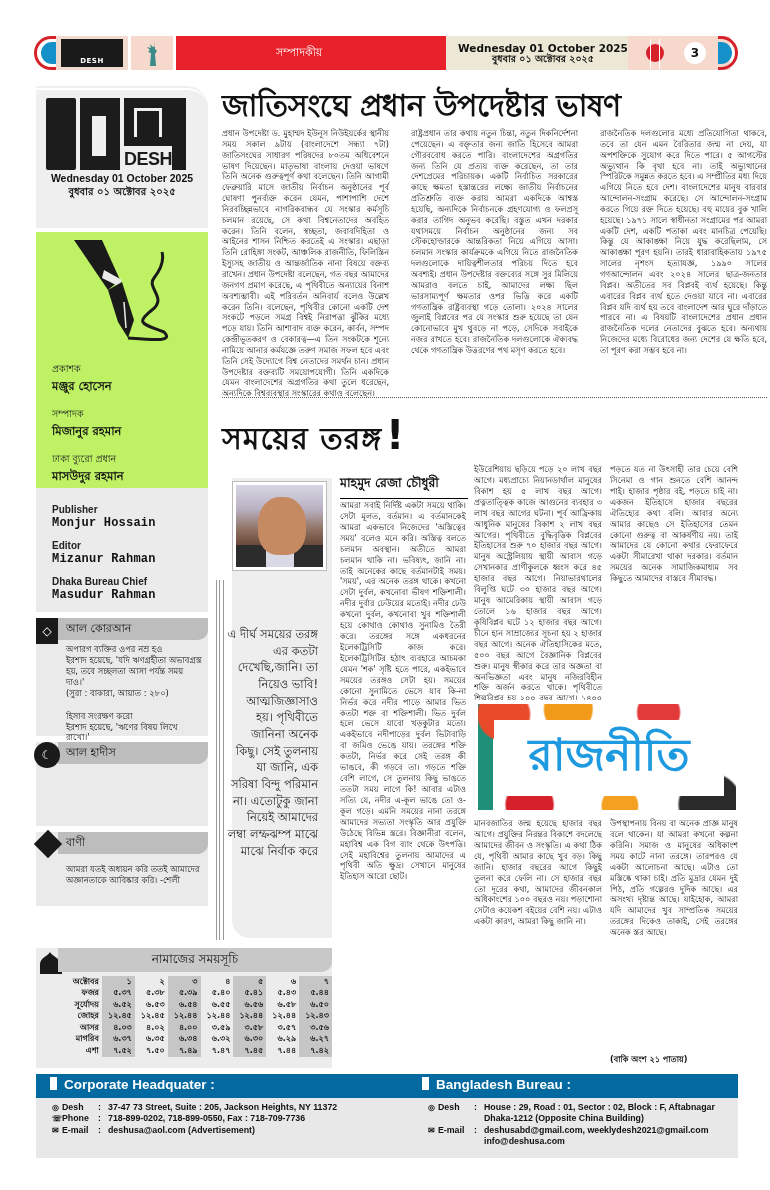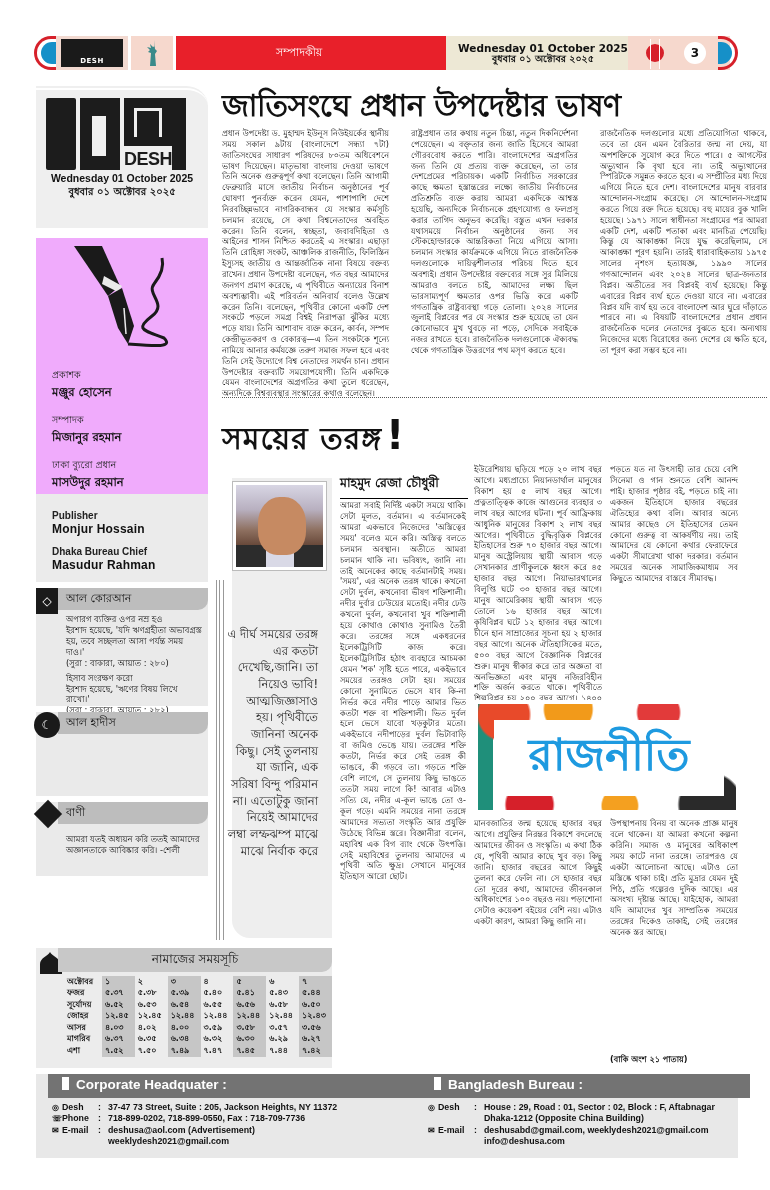--- a/index.html
+++ b/index.html
@@ -31,45 +31,45 @@
   .masthead-logo { margin: 8px auto 0 10px; width: 140px; height: 72px; position: relative; }
   .masthead-logo .p1 { position: absolute; left: 0; top: 0; width: 30px; height: 72px; background: #1c1c1c; border-radius: 2px; }
   .masthead-logo .p2 { position: absolute; left: 34px; top: 0; width: 40px; height: 72px; background: #1c1c1c; }
   .masthead-logo .p2::after { content: ""; position: absolute; left: 12px; top: 18px; width: 14px; height: 40px; background: #efefef; }
   .masthead-logo .p3 { position: absolute; left: 78px; top: 0; width: 62px; height: 48px; background: #1c1c1c; }
   .masthead-logo .p3::after { content: ""; position: absolute; left: 10px; top: 10px; width: 22px; height: 26px; border: 3px solid #efefef; border-bottom: none; }
   .masthead-logo .desh { position: absolute; left: 78px; top: 50px; width: 46px; font-family: "Liberation Sans", sans-serif; font-weight: bold; font-size: 18px; letter-spacing: -.5px; color: #1c1c1c; line-height: 22px; }
   .masthead-logo .p4 { position: absolute; left: 126px; top: 40px; width: 14px; height: 32px; background: #1c1c1c; }
   .masthead .date-en { text-align: center; font-weight: bold; font-size: 10.5px; margin-top: 2px; font-family: "Liberation Sans", sans-serif; }
   .masthead .date-bn { text-align: center; font-weight: bold; font-size: 10px; }
-  .pen-panel { background: #f0abfc; height: 256px; margin-top: 10px; position: relative; padding: 120px 0 0 16px; }
+  .pen-panel { background: #bef264; height: 256px; margin-top: 4px; position: relative; padding: 120px 0 0 16px; }
   .pen-panel svg { position: absolute; left: 28px; top: 8px; }
   .credit { margin-top: 10px; }
   .credit .lbl { font-size: 9.5px; color: #222; }
   .credit .name { font-size: 11.5px; font-weight: bold; margin-top: 1px; }
   .credit-en .lbl { font-family: "Liberation Sans", sans-serif; font-weight: bold; font-size: 10px; }
-  .credit-en .name { font-family: Liberation Sans, sans-serif; font-weight: 900; font-size: 12px; letter-spacing: .2px; }
+  .credit-en .name { font-family: Liberation Mono, monospace; font-weight: 900; font-size: 12px; letter-spacing: .2px; }
 
   .box { background: #eaeaea; position: relative; margin-top: 6px; }
   .box-head { height: 22px; background: #bdbdbd; border-radius: 0 0 10px 0; margin-left: 22px; font-size: 11px; display: flex; align-items: center; padding-left: 8px; }
   .box-icon { position: absolute; left: 0; top: 0; width: 22px; height: 26px; background: #1a1a1a; color: #fff; font-size: 12px; display: flex; align-items: center; justify-content: center; }
   .box-body { padding: 4px 6px 6px 30px; font-size: 8.4px; line-height: 1.3; }
-  .box-body p + p { margin-top: 4px; }
+  .box-body p + p { margin-top: 12px; }
   .quran { height: 118px; }
   .hadith { height: 84px; }
   .hadith .box-icon { border-radius: 50%; width: 26px; height: 26px; left: -2px; background: #1a1a1a; }
   .bani { height: 74px; }
   .bani .box-icon { transform: rotate(45deg); width: 20px; height: 20px; left: 2px; top: 2px; }
 
   
   .prayer { position: absolute; left: 36px; top: 948px; width: 296px; height: 120px; background: #ececec; }
   .prayer-head { position: absolute; left: 22px; top: 0; right: 0; height: 24px; background: #c8c8c8; border-radius: 0 0 10px 0; font-size: 12px; display: flex; align-items: center; justify-content: center; }
   .mosque { position: absolute; left: 2px; top: 2px; width: 26px; height: 24px; }
   .prayer table { position: absolute; left: 28px; top: 28px; border-collapse: collapse; font-size: 8px; font-weight: bold; line-height: 1.05; }
-  .prayer td { padding: 0 3px; height: 11.5px; }
+  .prayer td { padding: 0 3px; height: 11.5px; text-align: right; }
   .prayer td.lbl { width: 42px; font-weight: bold; }
   .prayer td.shade { background: #c6c6c6; }
   .prayer td.num { width: 35px; }
 
   
   .headline { position: absolute; left: 222px; top: 84px; width: 545px; font-size: 30px; font-weight: bold; letter-spacing: -.5px; text-align: left; line-height: 44px; }
   .cols { position: absolute; left: 222px; top: 128px; width: 545px; display: flex; gap: 22px; }
   .col { flex: 1; font-size: 8.1px; line-height: 1.34; text-align: justify; }
   .dotted { position: absolute; left: 222px; top: 397px; width: 545px; border-top: 1px dotted #555; }
 
@@ -92,21 +92,21 @@
     radial-gradient(circle at 35% 5%, #f29a1a 0 12%, transparent 13%),
     radial-gradient(circle at 70% 8%, #e23a3a 0 10%, transparent 11%),
     radial-gradient(circle at 90% 95%, #2a2a2a 0 12%, transparent 13%),
     radial-gradient(circle at 20% 95%, #d6202a 0 10%, transparent 11%),
     radial-gradient(circle at 55% 96%, #f4a020 0 10%, transparent 11%),
     linear-gradient(90deg,#1f8f7a 0 6%, #fff 6% 100%); }
   .rajniti .inner { position: absolute; left: 16px; top: 16px; right: 12px; bottom: 14px; background: #fff; display: flex; align-items: center; justify-content: center; color: #1e9ae0; font-size: 44px; font-weight: bold; }
 
   
   .footer { position: absolute; left: 36px; top: 1074px; width: 702px; height: 84px; background: #e8e8e8; }
-  .footer-bar { position: absolute; left: 12px; top: 0; width: 702px; height: 24px; background: #737373; color: #fff; }
+  .footer-bar { position: absolute; left: 0; top: 0; width: 702px; height: 24px; background: #0369a1; color: #fff; }
   .footer-bar .t { position: absolute; top: 3px; font-family: "Liberation Sans", sans-serif; font-weight: bold; font-size: 13.5px; }
   .footer-bar .t::before { content: ""; display: inline-block; width: 7px; height: 13px; background: #fff; margin-right: 7px; vertical-align: -1px; }
   .footer-col { position: absolute; top: 28px; font-family: "Liberation Sans", sans-serif; font-weight: bold; font-size: 8.8px; line-height: 1.3; }
   .frow { display: flex; }
   .frow .k { width: 46px; white-space: nowrap; }
   .frow .sep { width: 10px; }
   .frow .v { flex: 1; }
   .ico { display: inline-block; width: 10px; font-size: 8px; }
 </style>
 </head>
@@ -167,20 +167,24 @@
       <div class="lbl">ঢাকা ব্যুরো প্রধান</div>
       <div class="name">মাসউদুর রহমান</div>
     </div>
   </div>
   <div style="background:#ebebeb; padding: 16px 0 10px 16px;">
     <div class="credit credit-en" style="margin-top:0">
       <div class="lbl">Publisher</div>
       <div class="name">Monjur Hossain</div>
     </div>
     <div class="credit credit-en">
+      <div class="lbl">Editor</div>
+      <div class="name">Mizanur Rahman</div>
+    </div>
+    <div class="credit credit-en">
       <div class="lbl">Dhaka Bureau Chief</div>
       <div class="name">Masudur Rahman</div>
     </div>
   </div>
 
   <div class="box quran">
     <div class="box-icon">◇</div>
     <div class="box-head">আল কোরআন</div>
     <div class="box-body">
       <p><span>অপারগ ব্যক্তির ওপর নম্র হও</span><br><span>ইরশাদ হয়েছে, 'যদি ঋণগ্রহীতা অভাবগ্রস্ত হয়, তবে সচ্ছলতা আসা পর্যন্ত সময় দাও।'</span><br><span>(সুরা : বাকারা, আয়াত : ২৮০)</span></p>
@@ -327,25 +331,20 @@
       <div class="frow">
         <span class="k"><span class="ico">☏</span><span>Phone</span></span>
         <span class="sep">:</span>
         <span class="v">718-899-0202, 718-899-0550, Fax : 718-709-7736</span>
       </div>
       <div class="frow">
         <span class="k"><span class="ico">✉</span><span>E-mail</span></span>
         <span class="sep">:</span>
         <span class="v">deshusa@aol.com (Advertisement)</span>
       </div>
-      <div class="frow">
-        <span class="k"><span></span></span>
-        <span class="sep"></span>
-        <span class="v">weeklydesh2021@gmail.com</span>
-      </div>
     </div>
   <div class="footer-col" style="left:392px; width:310px" id="bureau-rows">
       <div class="frow">
         <span class="k"><span class="ico">◎</span><span>Desh</span></span>
         <span class="sep">:</span>
         <span class="v">House : 29, Road : 01, Sector : 02, Block : F, Aftabnagar</span>
       </div>
       <div class="frow">
         <span class="k"><span></span></span>
         <span class="sep"></span>

